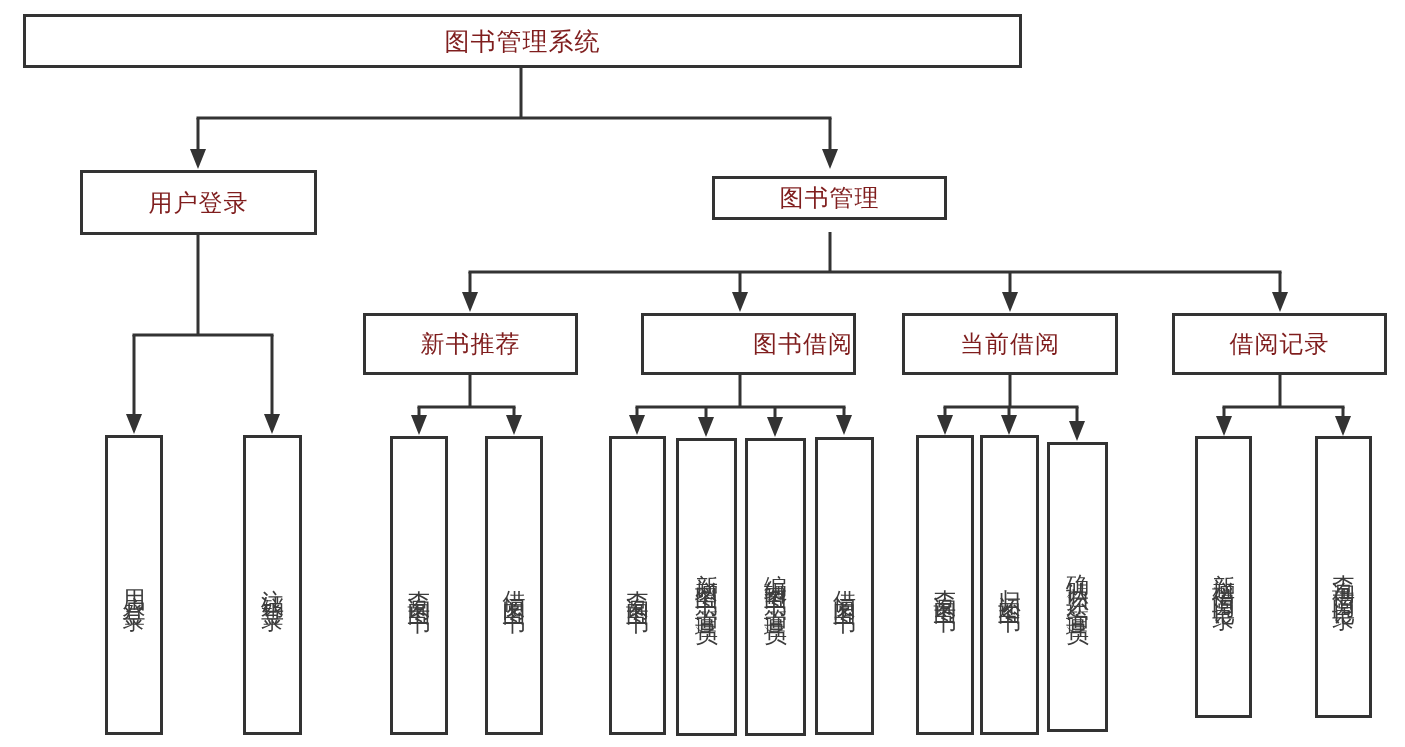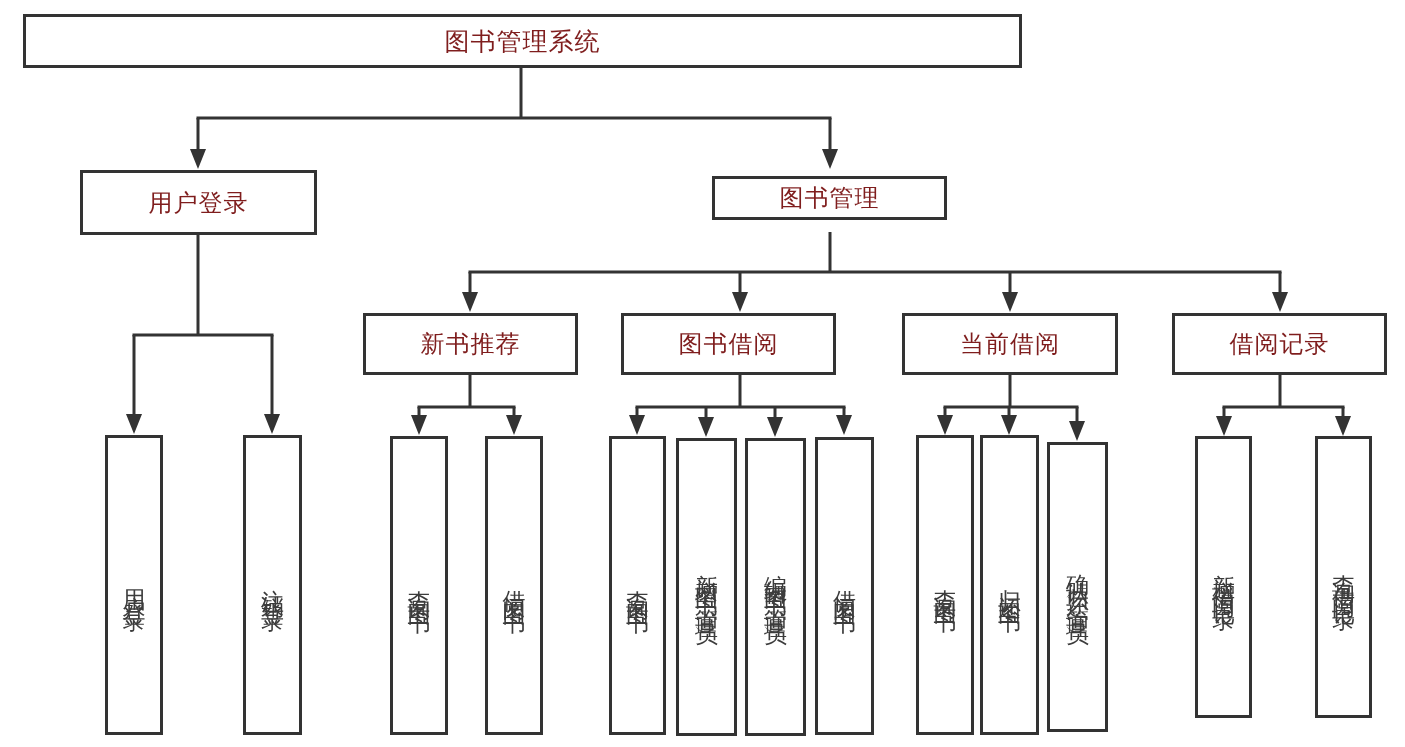--- a/index.html
+++ b/index.html
@@ -142,21 +142,21 @@
   <div class="box lvl2" style="left:80px; top:170px; width:237px; height:65px;">
     <span class="hlabel">用户登录</span>
   </div>
   <div class="box lvl2" style="left:712px; top:170px; width:235px; height:44px;margin-top:6px;">
     <span class="hlabel">图书管理</span>
   </div>
 
   <div class="box lvl3" style="left:363px; top:313px; width:215px; height:62px;font-family:Liberation Serif, serif;">
     <span class="hlabel">新书推荐</span>
   </div>
-  <div class="box lvl3" style="left:621px; top:313px; width:215px; height:62px;">
+  <div class="box lvl3" style="left:641px; top:313px; width:215px; height:62px;justify-content:flex-end;">
     <span class="hlabel">图书借阅</span>
   </div>
   <div class="box lvl3" style="left:902px; top:313px; width:216px; height:62px;">
     <span class="hlabel">当前借阅</span>
   </div>
   <div class="box lvl3" style="left:1172px; top:313px; width:215px; height:62px;">
     <span class="hlabel">借阅记录</span>
   </div>
 
   <div class="box leaf" style="left:105px; top:435px; width:58px; height:300px;">

